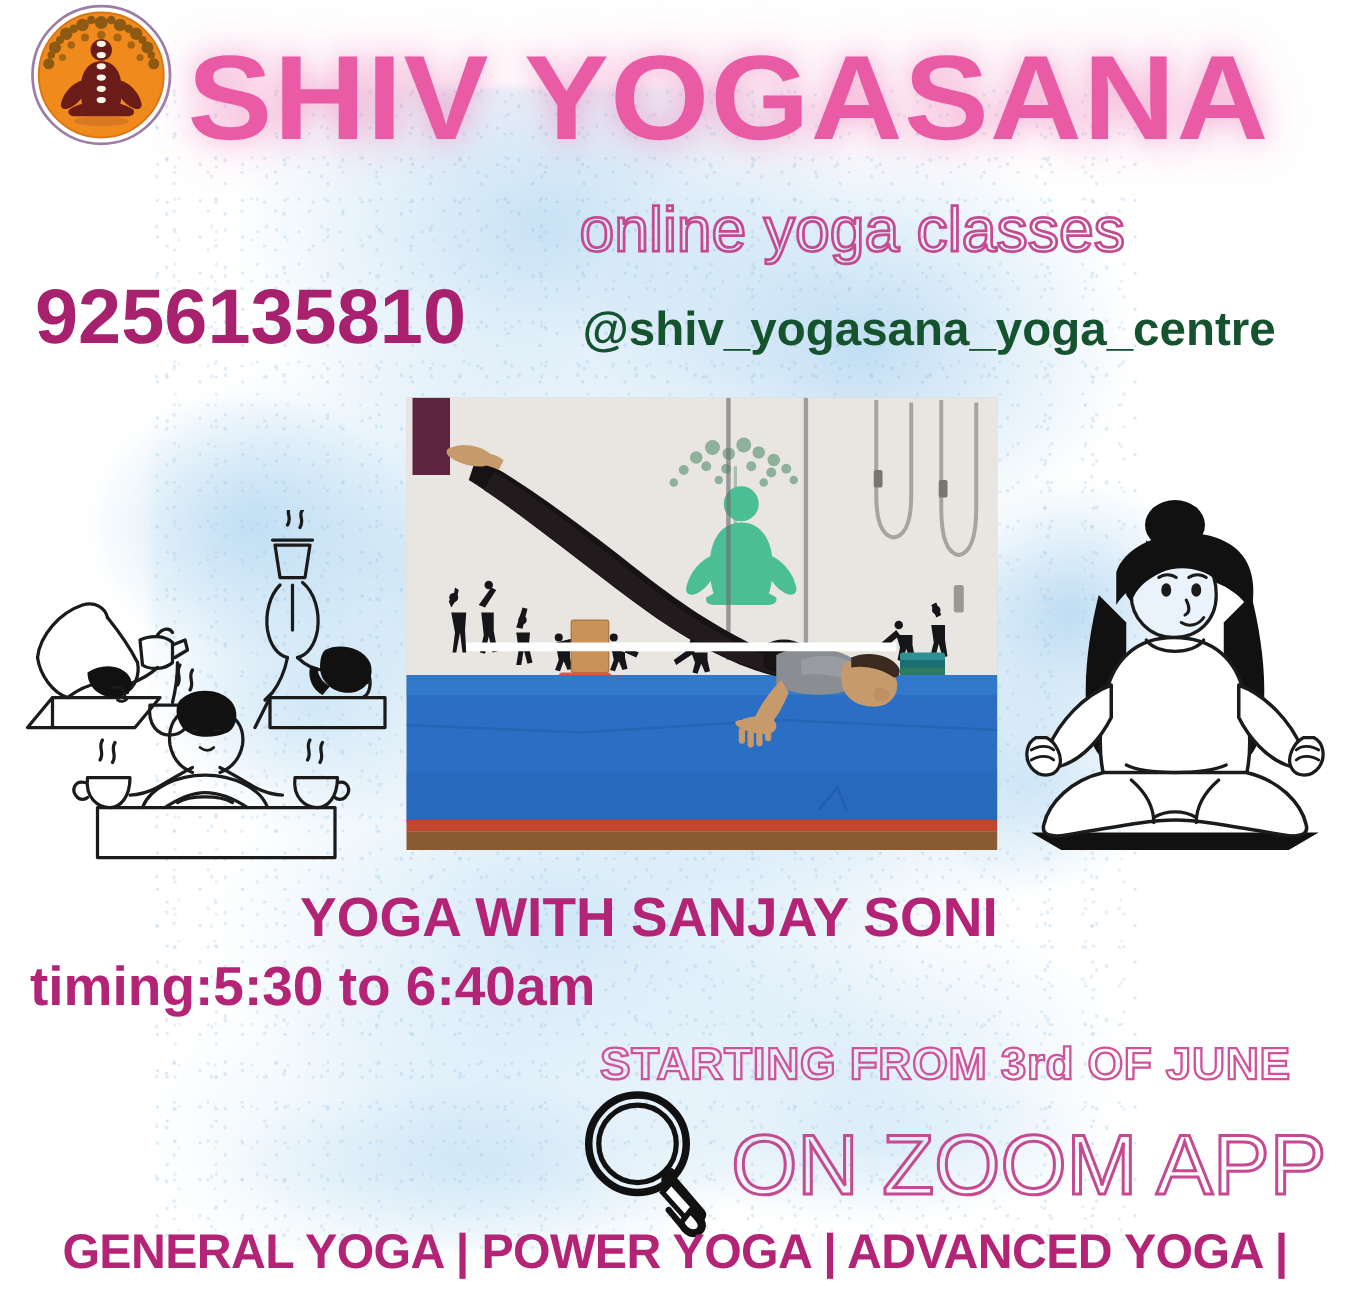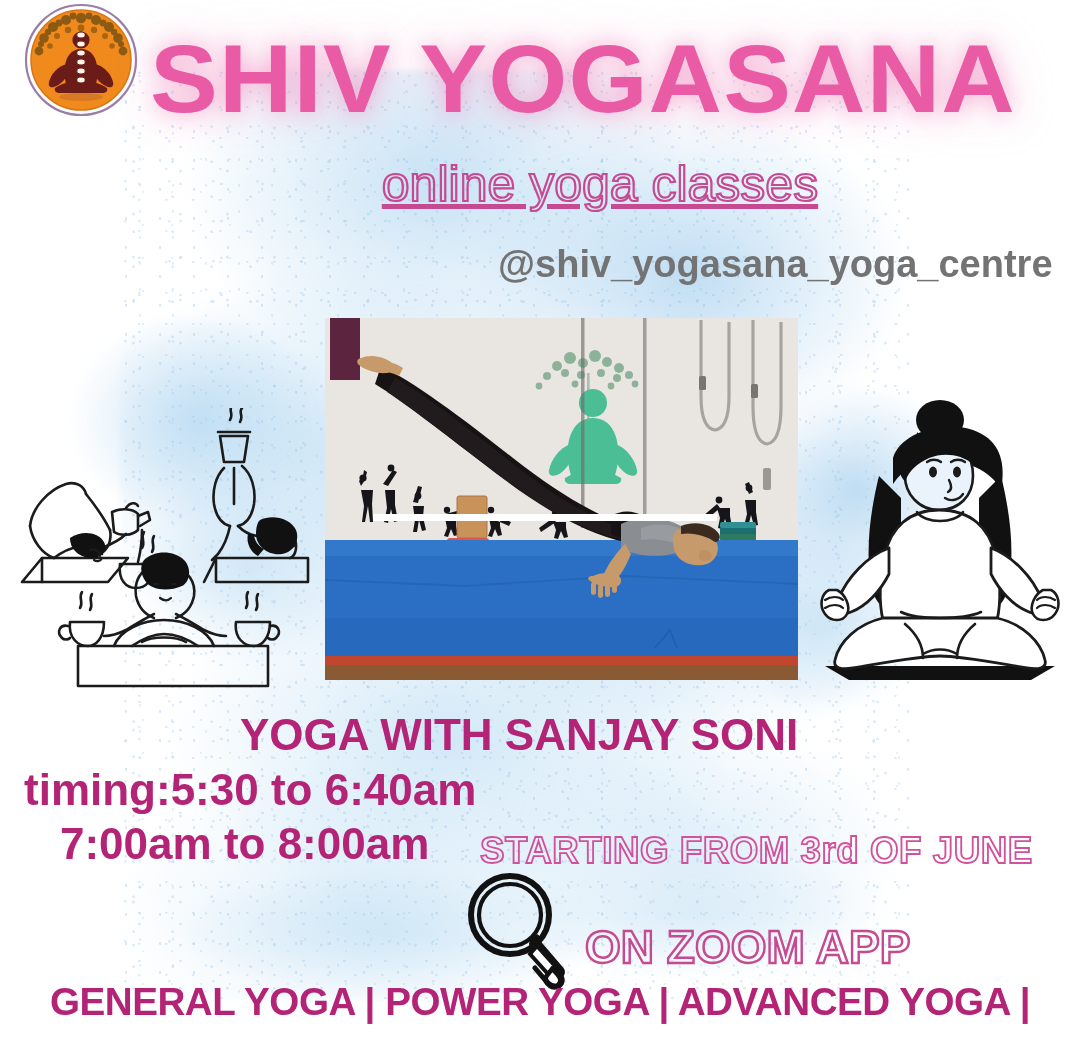--- a/index.html
+++ b/index.html
@@ -75,41 +75,39 @@
     font-size:96px; line-height:106px; font-weight:700;
     letter-spacing:1px;
     color:#EA5BA6;
     font-family:"Liberation Sans", sans-serif;
     transform:scaleX(1.06); transform-origin:left center;
     text-shadow:0 0 22px rgba(238,120,180,.55), 0 0 46px rgba(240,150,200,.45);
     white-space:nowrap;
   }
   #subtitle{
     position:absolute;left:300px;top:155px;width:600px;
-    text-align:center;
+    text-align:right;
     font-size:50px;line-height:58px;font-weight:400;
     color:rgba(255,255,255,0);
     -webkit-text-stroke:2.2px #C54A92;
     font-family:"Liberation Sans", sans-serif;
     white-space:nowrap;
-    text-decoration:underline;
   }
   #phone{
     position:absolute;left:28px;top:218px;
     font-size:62px;line-height:72px;font-weight:700;
     color:#A8216E;letter-spacing:0px;
     font-family:"Liberation Sans", sans-serif;
   }
   #handle{
     position:absolute;left:466px;top:240px;
     font-size:38px;line-height:48px;font-weight:700;
-    color:#737373;
-    font-family:"Liberation Sans", sans-serif;
-    white-space:nowrap;
-    margin-left:32px;
+    color:#14532d;
+    font-family:"Liberation Sans", sans-serif;
+    white-space:nowrap;
   }
 
   
   #photo{
     position:absolute;left:325px;top:318px;width:473px;height:362px;
     overflow:hidden;background:#ded9d4;
   }
 
   
   #illus-left{position:absolute;left:8px;top:408px;width:320px;height:290px;}
@@ -144,26 +142,25 @@
     letter-spacing:.5px;
     color:rgba(255,255,255,0);
     -webkit-text-stroke:1.8px #D1519B;
     transform:scaleX(1.02); transform-origin:left center;
     font-family:"Liberation Sans", sans-serif;
     white-space:nowrap;
   }
   #zoom-icon{position:absolute;left:455px;top:868px;width:130px;height:124px;}
   #zoomapp{
     position:absolute;left:585px;top:898px;
-    font-size:46px;line-height:68px;font-weight:700;
+    font-size:68px;line-height:68px;font-weight:400;
     color:rgba(255,255,255,0);
     -webkit-text-stroke:2.4px #C54A92;
     font-family:"Liberation Sans", sans-serif;
     white-space:nowrap;
-    margin-top:15px;
   }
   #footer{
     position:absolute;left:0;top:978px;width:1080px;
     text-align:center;
     font-size:39px;line-height:48px;font-weight:700;
     color:#B32476;letter-spacing:-.5px;
     transform:scaleX(.99);
     font-family:"Liberation Sans", sans-serif;
     white-space:nowrap;
   }
@@ -231,20 +228,21 @@
         <ellipse cx="59" cy="60" rx="4.2" ry="3"></ellipse>
         <ellipse cx="59" cy="69" rx="4.2" ry="3"></ellipse>
         <ellipse cx="59" cy="78" rx="4.2" ry="3"></ellipse>
       </g>
       <ellipse cx="59" cy="95" rx="22" ry="4" fill="#C46A2A" opacity=".55"></ellipse>
     </svg>
   </div>
 
   <div id="brand-title">SHIV YOGASANA</div>
   <div id="subtitle">online yoga classes</div>
+  <div id="phone">9256135810</div>
   <div id="handle">@shiv_yogasana_yoga_centre</div>
 
   <div id="photo">
     <svg viewBox="0 0 473 362" width="473" height="362" preserveAspectRatio="none">
 
       <rect x="0" y="0" width="473" height="228" fill="#EDEAE6"></rect>
       <rect x="0" y="0" width="473" height="228" fill="#E6E2DD" opacity=".5"></rect>
 
       <rect x="5" y="0" width="30" height="62" fill="#5D2440"></rect>
 
@@ -501,21 +499,20 @@
         <path d="M170 226 C156 238 152 250 152 260"></path>
         <path d="M118 256 C128 250 142 250 152 256"></path>
       </g>
 
       <path d="M96 214 C112 222 158 222 176 214" fill="none" stroke="#1B1B1B" stroke-width="2.6" stroke-linecap="round"></path>
     </svg>
   </div>
 
   <div id="instructor">YOGA WITH SANJAY SONI</div>
   <div id="time1">timing:5:30 to 6:40am</div>
-  <div id="time2">7:00am to 8:00am</div>
   <div id="starting">STARTING FROM 3rd OF JUNE</div>
 
   <div id="zoom-icon">
     <svg viewBox="0 0 130 124" width="130" height="124">
       <g fill="none" stroke="#111111" stroke-linecap="round">
         <circle cx="55" cy="47" r="39" stroke-width="6"></circle>
         <circle cx="55" cy="47" r="31" stroke-width="4.2"></circle>
         <path d="M80 76 L104 104" stroke-width="12"></path>
         <path d="M78 73 L82 69" stroke-width="5"></path>
         <path d="M100 100 Q112 112 104 118 Q96 122 90 112 L80 100" stroke-width="5"></path>

